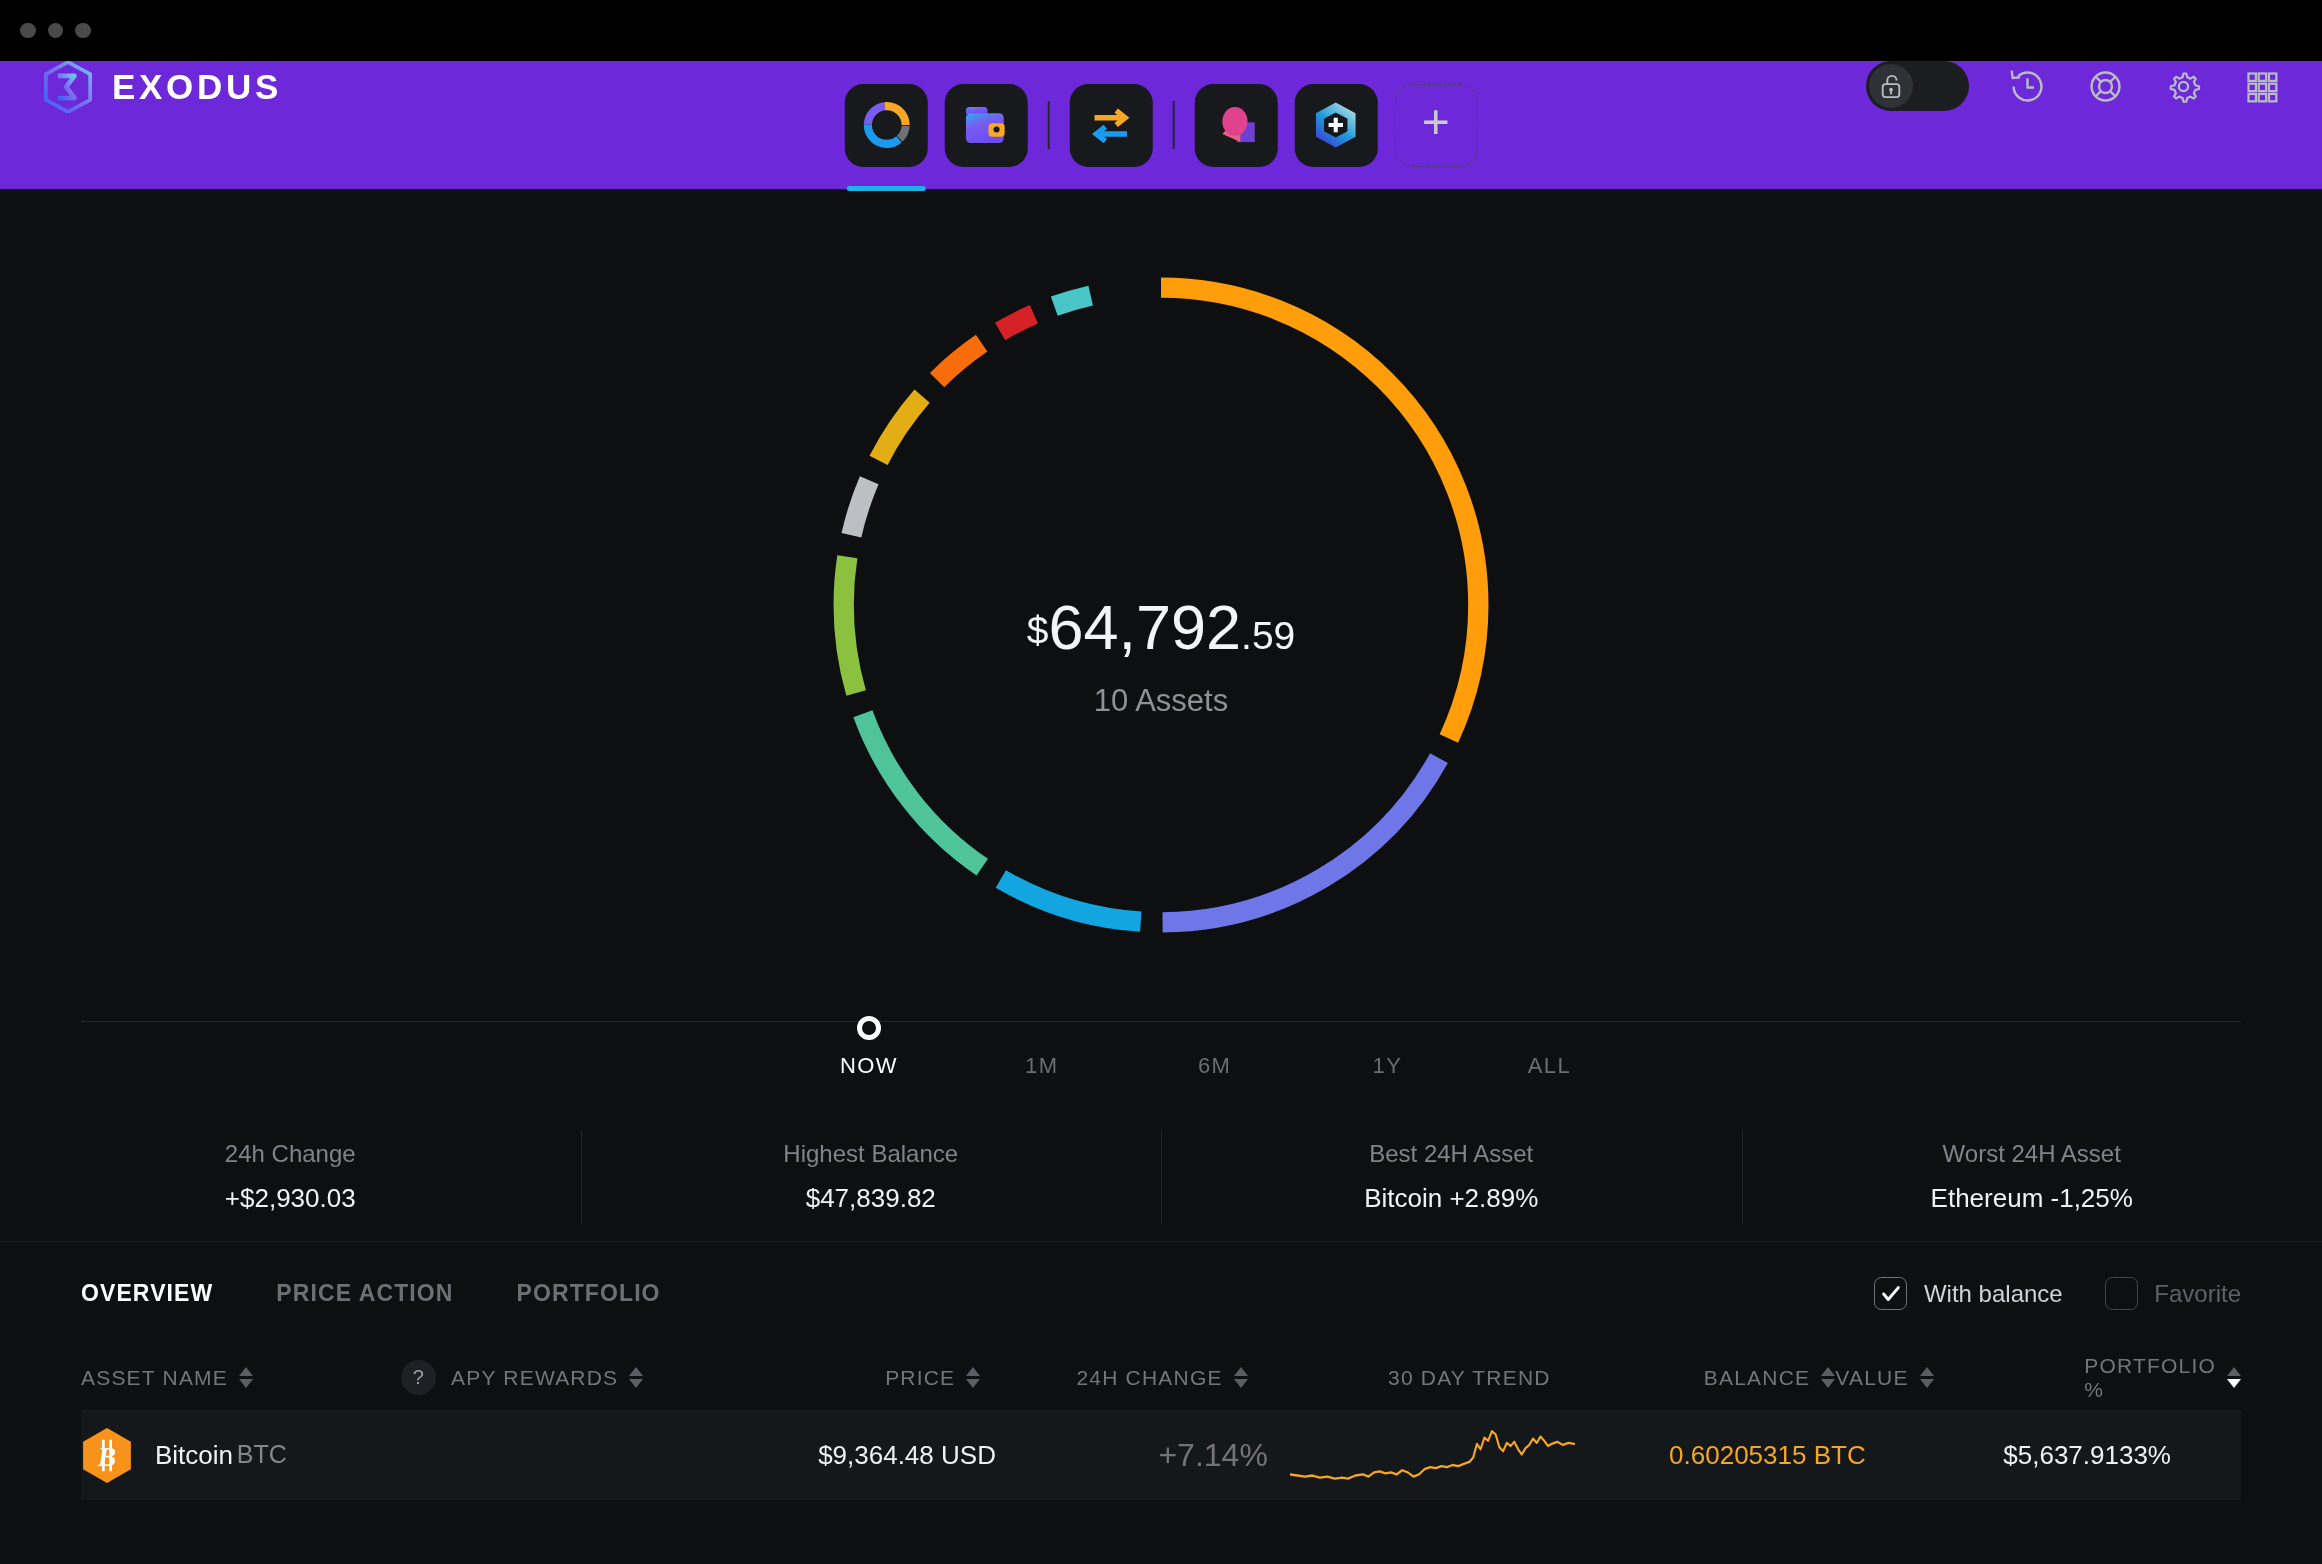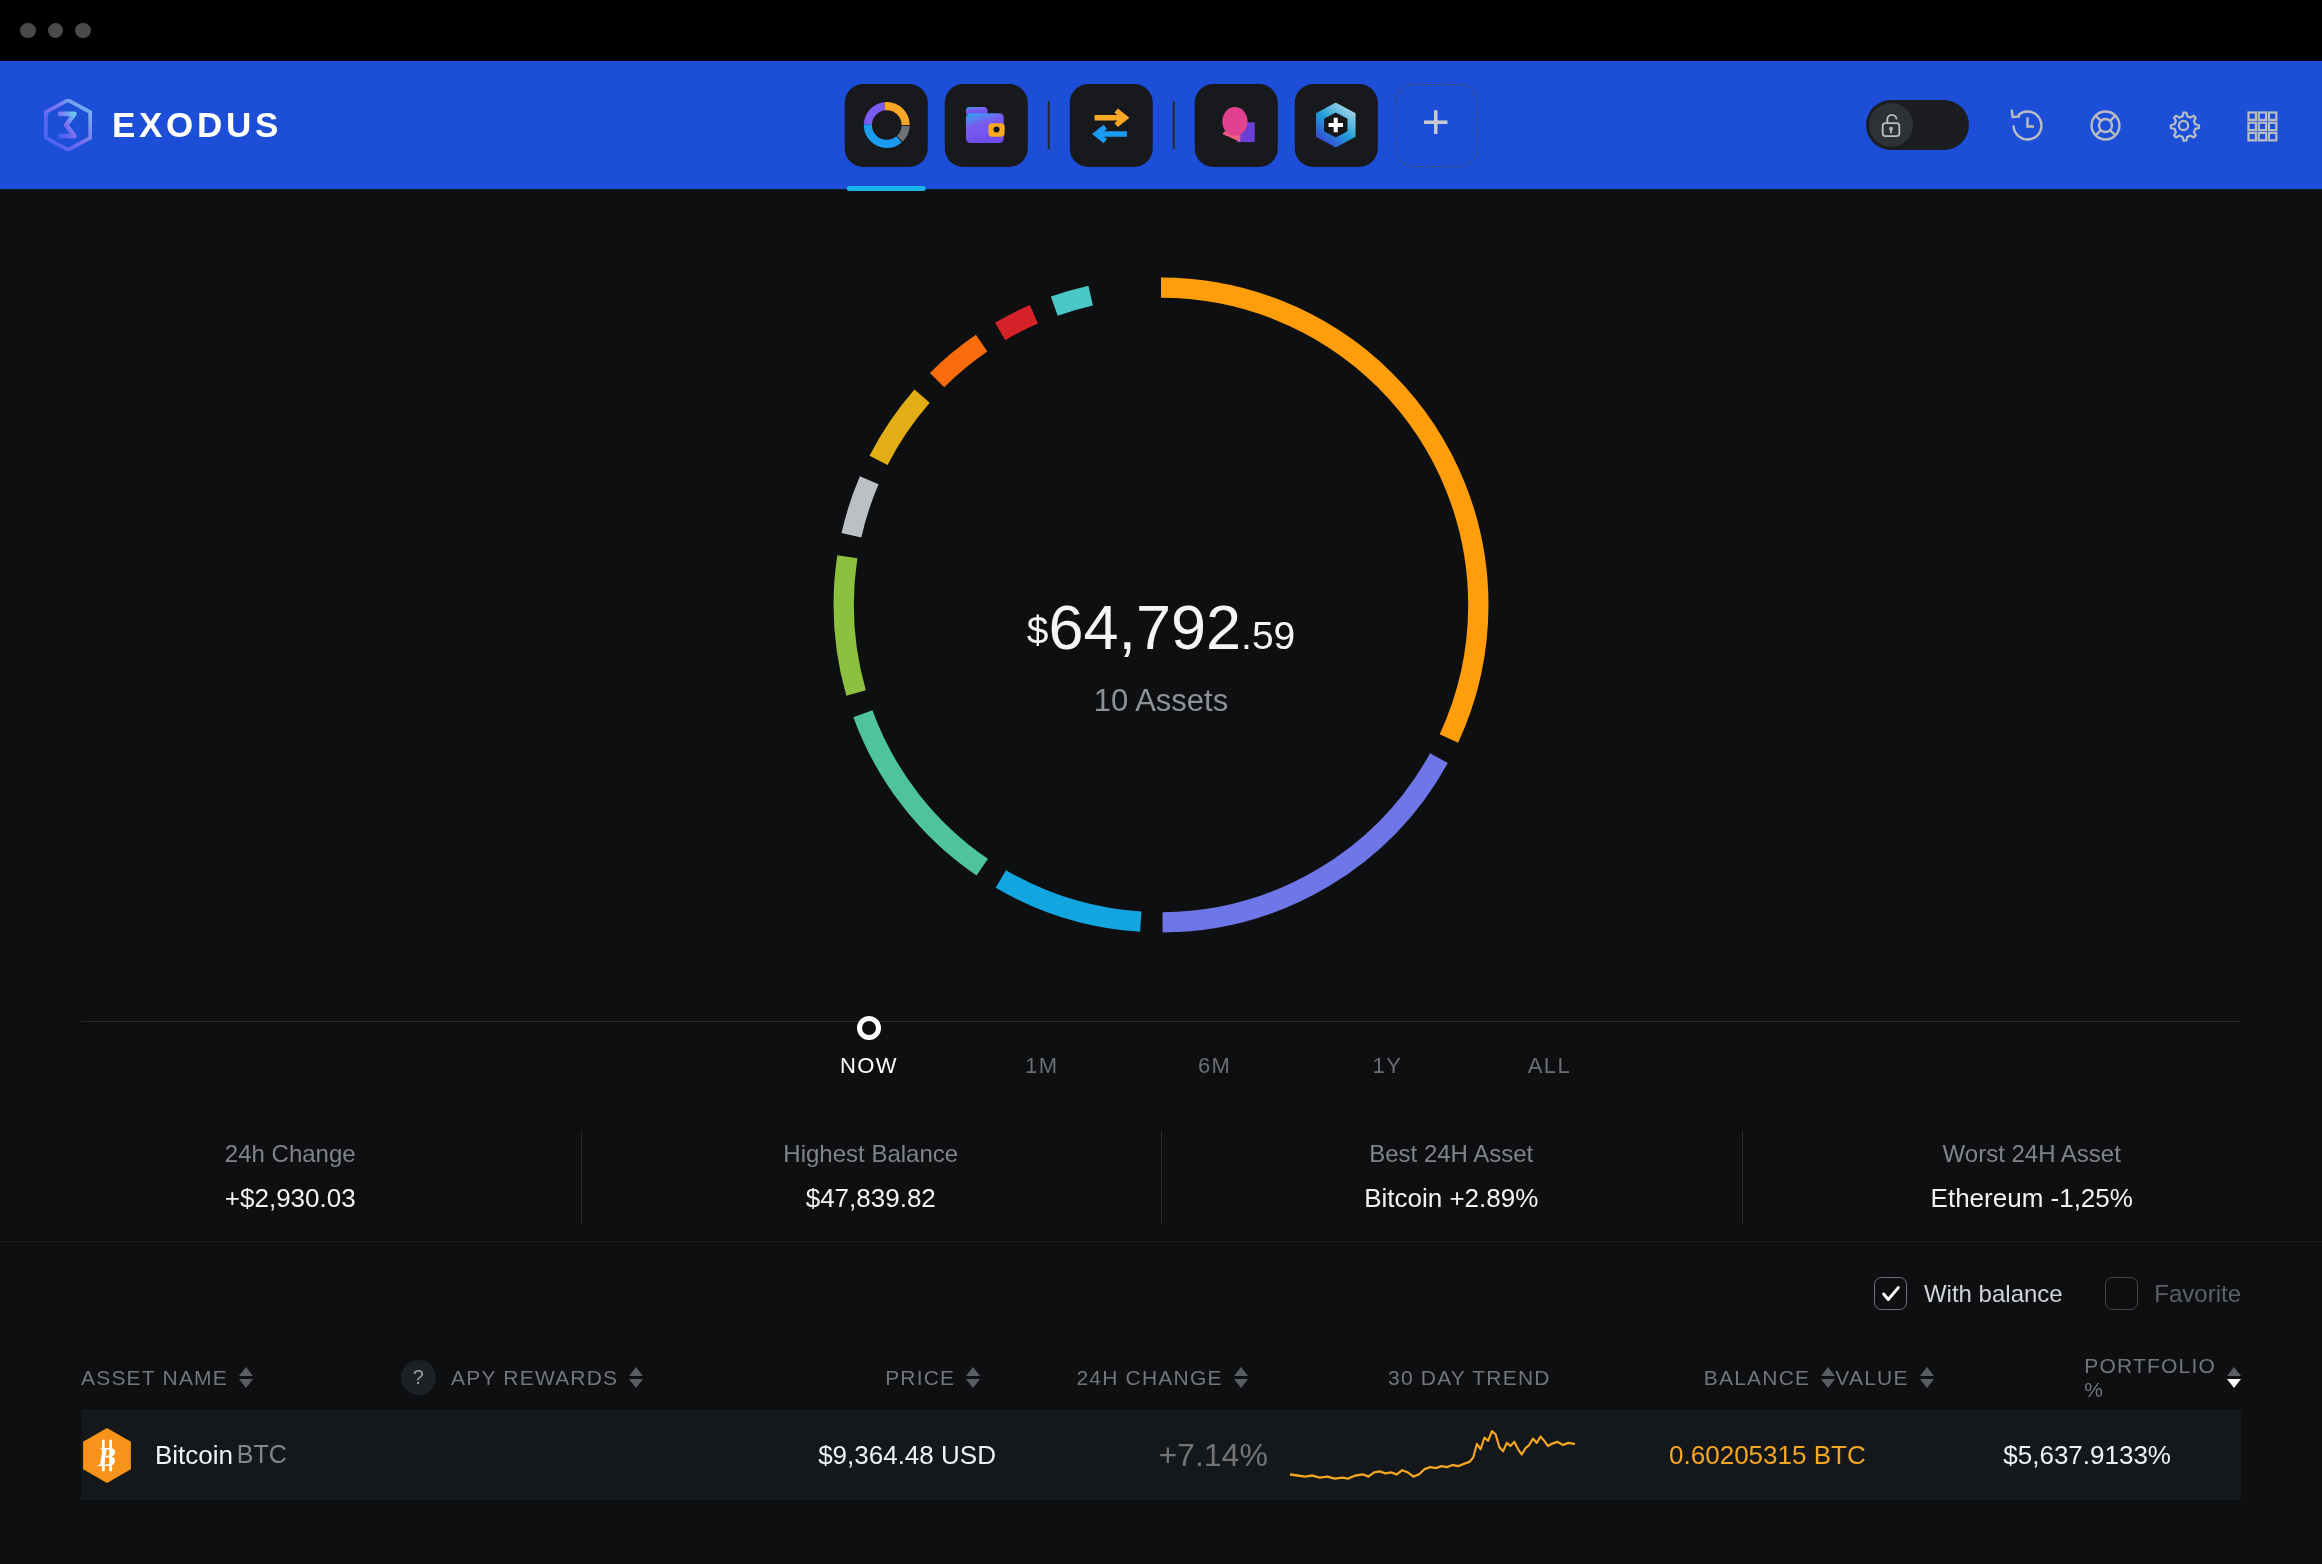--- a/index.html
+++ b/index.html
@@ -32,23 +32,23 @@
   }
   .win-dots { display: flex; gap: 12px; }
   .win-dot {
     width: 15.7px; height: 15.7px; border-radius: 50%;
     background: #4a4a4a;
   }
 
   
   .header {
     height: 129px;
-    background: #1d4ed8;
-    display: flex;
-    align-items: center;
+    background: #6d28d9;
+    display: flex;
+    align-items: flex-start;
     position: relative;
     flex: 0 0 auto;
     border-bottom: 0.9px solid #17191c;
   }
 
   .brand {
     display: flex;
     align-items: center;
     gap: 20px;
     margin-left: 44px;
@@ -554,20 +554,25 @@
         <div class="stat-label">Best 24H Asset</div>
         <div class="stat-value">Bitcoin +2.89%</div>
       </div>
       <div class="stat">
         <div class="stat-label">Worst 24H Asset</div>
         <div class="stat-value">Ethereum -1,25%</div>
       </div>
     </div>
 
   <div class="tabs-row">
+    <div class="tabs" id="tabs-list">
+        <div class="tab active">OVERVIEW</div>
+        <div class="tab">PRICE ACTION</div>
+        <div class="tab">PORTFOLIO</div>
+      </div>
     <div class="filters" id="filters-list">
         <div class="filter">
           <div class="cbox checked">
             <svg viewBox="0 0 24 24">
               <path d="M4 12 l5 6 L20 5" fill="none" stroke="#ffffff" stroke-width="3.2" stroke-linecap="round" stroke-linejoin="round"></path>
             </svg>
           </div>
           <span class="filter-label">With balance</span>
         </div>
         <div class="filter off">

